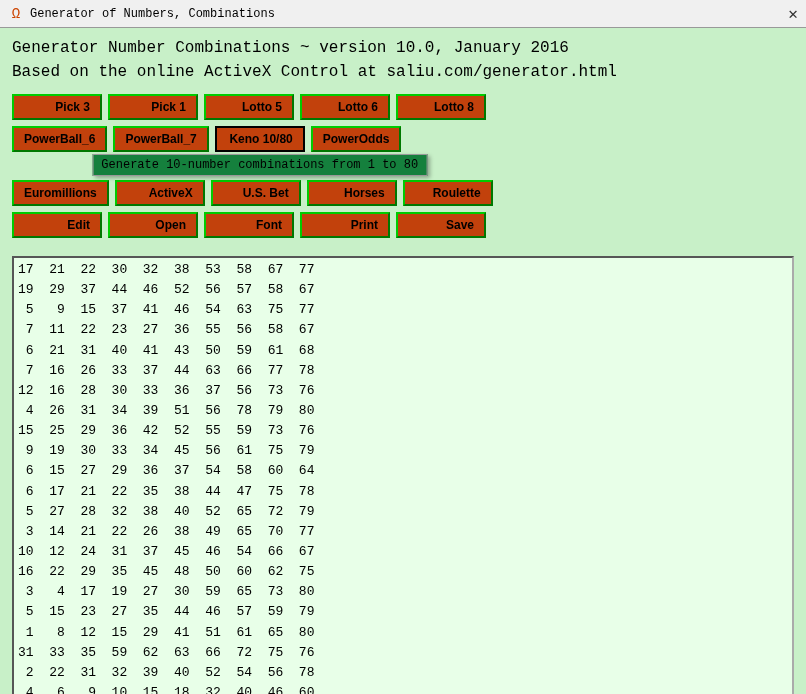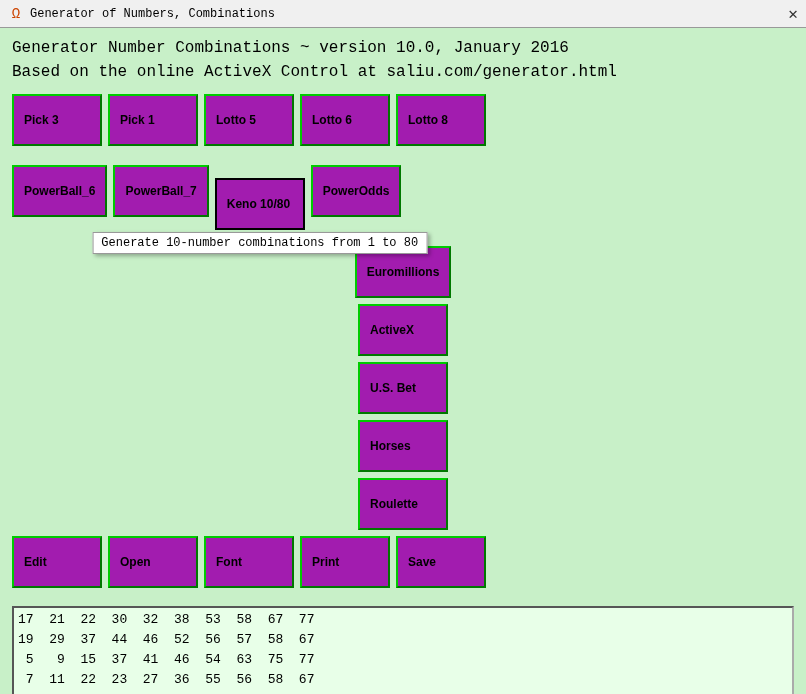--- a/index.html
+++ b/index.html
@@ -53,46 +53,45 @@
       padding: 6px 12px;
     }
     .btn-row {
       display: flex;
       flex-wrap: nowrap;
       gap: 6px;
       margin-bottom: 6px;
       align-items: center;
     }
     .green-btn {
-      background: #a21caf;
+      background: #c2410c;
       border: 2px outset #00cc00;
       color: #000;
       font-family: 'Arial', sans-serif;
       font-size: 12px;
       font-weight: bold;
-      padding: 17px 10px;
+      padding: 4px 10px;
       cursor: pointer;
       min-width: 90px;
-      text-align: left;
+      text-align: right;
       white-space: nowrap;
     }
     .green-btn.active-outline {
       border: 2px solid #000;
     }
     .tooltip-wrapper {
       position: relative;
       display: inline-block;
-      margin-top: 26px;
     }
     .tooltip-box {
       position: absolute;
       top: 100%;
       left: 50%;
       transform: translateX(-50%);
-      background: #ffffff;
+      background: #15803d;
       border: 1px solid #999;
       color: #000;
       font-size: 12px;
       padding: 3px 8px;
       white-space: nowrap;
       z-index: 100;
       box-shadow: 2px 2px 4px rgba(0,0,0,0.3);
       margin-top: 2px;
     }
     .data-area {
@@ -150,21 +149,21 @@
   </div>
   <div class="btn-row">
     <button class="green-btn">PowerBall_6</button>
     <button class="green-btn">PowerBall_7</button>
     <div class="tooltip-wrapper">
       <button class="green-btn active-outline">Keno 10/80</button>
       <div class="tooltip-box">Generate 10-number combinations from 1 to 80</div>
     </div>
     <button class="green-btn">PowerOdds</button>
   </div>
-  <div class="btn-row" style="margin-top: 16px; flex-direction: column;">
+  <div class="btn-row" style="margin-top: 28px;">
     <button class="green-btn">Euromillions</button>
     <button class="green-btn">ActiveX</button>
     <button class="green-btn">U.S. Bet</button>
     <button class="green-btn">Horses</button>
     <button class="green-btn">Roulette</button>
   </div>
   <div class="btn-row">
     <button class="green-btn">Edit</button>
     <button class="green-btn">Open</button>
     <button class="green-btn">Font</button>

